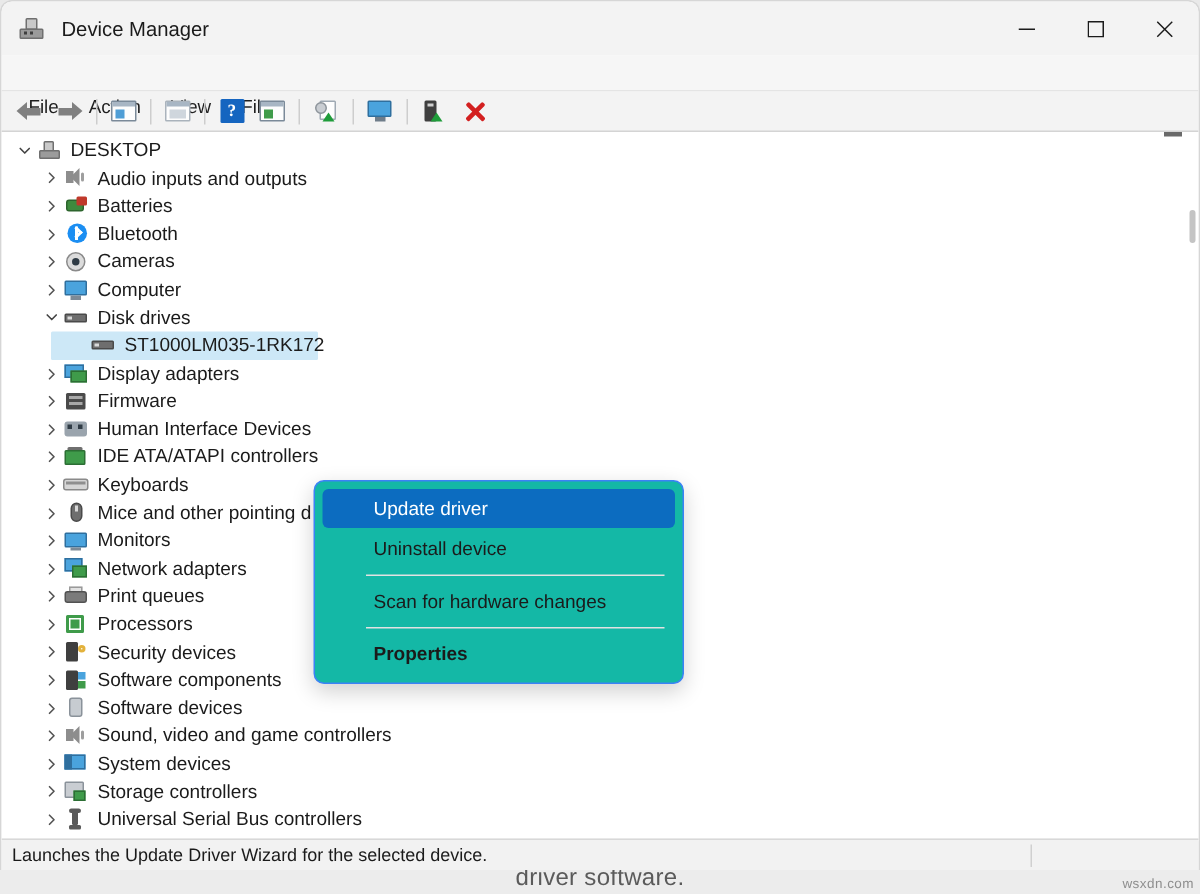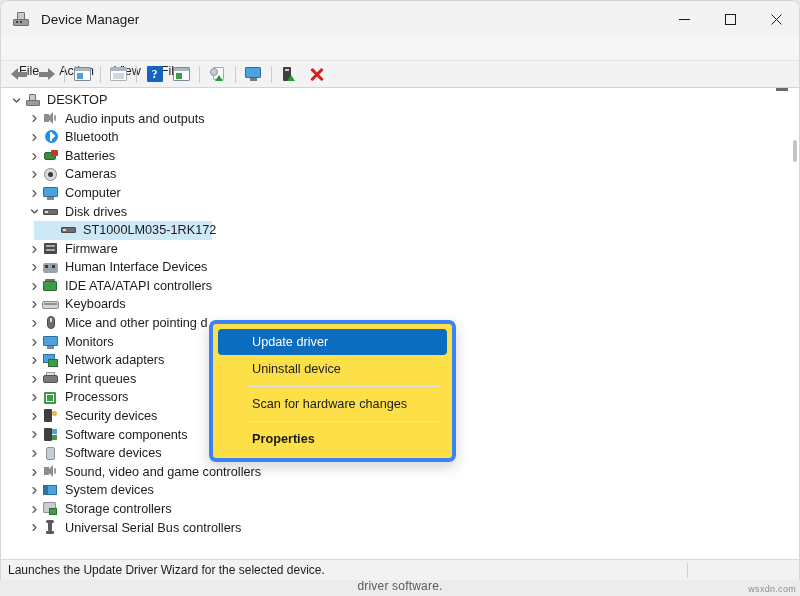--- a/index.html
+++ b/index.html
@@ -17,21 +17,21 @@
   }
 
   
   .bg-text {
     position: absolute;
     left: 0; top: 576px;
     width: 800px;
     height: 20px;
     background: #ececec;
     color: #5a5a5a;
-    font-size: 12px;
+    font-size: 16px;
     text-align: center;
     line-height: 20px;
     letter-spacing: .2px;
   }
   .bg-divider {
     position: absolute;
     left: 0; top: 574px; width: 800px; height: 1px;
     background: #c9c9c9;
   }
   .watermark {
@@ -419,22 +419,22 @@
   .ic-usb { left:6px; top:1px; width:4px; height:10px; background:#5a5a5a; border-radius:1px; }
   .ic-usb-h { left:4px; top:11px; width:8px; height:3px; background:#5a5a5a; border-radius:1px; }
   .ic-usb-t { left:4px; top:0px; width:8px; height:3px; background:#5a5a5a; border-radius:2px; }
 
   
   .ctxmenu {
     position: absolute;
     left: 208px;
     top: 232px;
     width: 247px;
-    background: #fde047;
-    border: 4px solid #3b82f6;
+    background: #14b8a6;
+    border: 1px solid #3b82f6;
     border-radius: 7px;
     box-shadow: 0 5px 14px rgba(0,0,0,.18);
     padding: 4px 0 5px 0;
     z-index: 50;
   }
   .ctx-item {
     height: 26px;
     display: flex;
     align-items: center;
     padding-left: 34px;
@@ -639,47 +639,47 @@
         <div class="row-label">Audio inputs and outputs</div>
       </div>
 
       <div class="row lvl1">
         <div class="chev">
             <svg width="9" height="9" viewBox="0 0 9 9">
               <path d="M3 1.5 L6 4.5 L3 7.5" fill="none" stroke="#555" stroke-width="1.1" stroke-linecap="round" stroke-linejoin="round"></path>
             </svg>
           </div>
         <div class="row-icon">
+            <div class="ic ic-batt"></div>
+            <div class="ic ic-batt2"></div>
+          </div>
+        <div class="row-label">Batteries</div>
+      </div>
+
+      <div class="row lvl1">
+        <div class="chev">
+            <svg width="9" height="9" viewBox="0 0 9 9">
+              <path d="M3 1.5 L6 4.5 L3 7.5" fill="none" stroke="#555" stroke-width="1.1" stroke-linecap="round" stroke-linejoin="round"></path>
+            </svg>
+          </div>
+        <div class="row-icon">
             <div class="ic ic-bt"></div>
             <div class="ic ic-bt-g"></div>
             <div class="ic ic-bt-g2"></div>
           </div>
         <div class="row-label">Bluetooth</div>
       </div>
 
       <div class="row lvl1">
         <div class="chev">
             <svg width="9" height="9" viewBox="0 0 9 9">
               <path d="M3 1.5 L6 4.5 L3 7.5" fill="none" stroke="#555" stroke-width="1.1" stroke-linecap="round" stroke-linejoin="round"></path>
             </svg>
           </div>
         <div class="row-icon">
-            <div class="ic ic-batt"></div>
-            <div class="ic ic-batt2"></div>
-          </div>
-        <div class="row-label">Batteries</div>
-      </div>
-
-      <div class="row lvl1">
-        <div class="chev">
-            <svg width="9" height="9" viewBox="0 0 9 9">
-              <path d="M3 1.5 L6 4.5 L3 7.5" fill="none" stroke="#555" stroke-width="1.1" stroke-linecap="round" stroke-linejoin="round"></path>
-            </svg>
-          </div>
-        <div class="row-icon">
             <div class="ic ic-cam"></div>
             <div class="ic ic-cam-l"></div>
           </div>
         <div class="row-label">Cameras</div>
       </div>
 
       <div class="row lvl1">
         <div class="chev">
             <svg width="9" height="9" viewBox="0 0 9 9">
               <path d="M3 1.5 L6 4.5 L3 7.5" fill="none" stroke="#555" stroke-width="1.1" stroke-linecap="round" stroke-linejoin="round"></path>
@@ -708,20 +708,32 @@
       <div class="row lvl2 selected">
         <div class="sel-bg"></div>
         <div class="chev"></div>
         <div class="row-icon">
             <div class="ic ic-disk"></div>
             <div class="ic ic-disk-l"></div>
           </div>
         <div class="row-label">ST1000LM035-1RK172</div>
       </div>
 
+      <div class="row lvl1">
+        <div class="chev">
+            <svg width="9" height="9" viewBox="0 0 9 9">
+              <path d="M3 1.5 L6 4.5 L3 7.5" fill="none" stroke="#555" stroke-width="1.1" stroke-linecap="round" stroke-linejoin="round"></path>
+            </svg>
+          </div>
+        <div class="row-icon">
+            <div class="ic ic-disp"></div>
+            <div class="ic ic-disp2"></div>
+          </div>
+        <div class="row-label">Display adapters</div>
+      </div>
 
       <div class="row lvl1">
         <div class="chev">
             <svg width="9" height="9" viewBox="0 0 9 9">
               <path d="M3 1.5 L6 4.5 L3 7.5" fill="none" stroke="#555" stroke-width="1.1" stroke-linecap="round" stroke-linejoin="round"></path>
             </svg>
           </div>
         <div class="row-icon">
             <div class="ic ic-fw"></div>
             <div class="ic ic-fw-s"></div>

